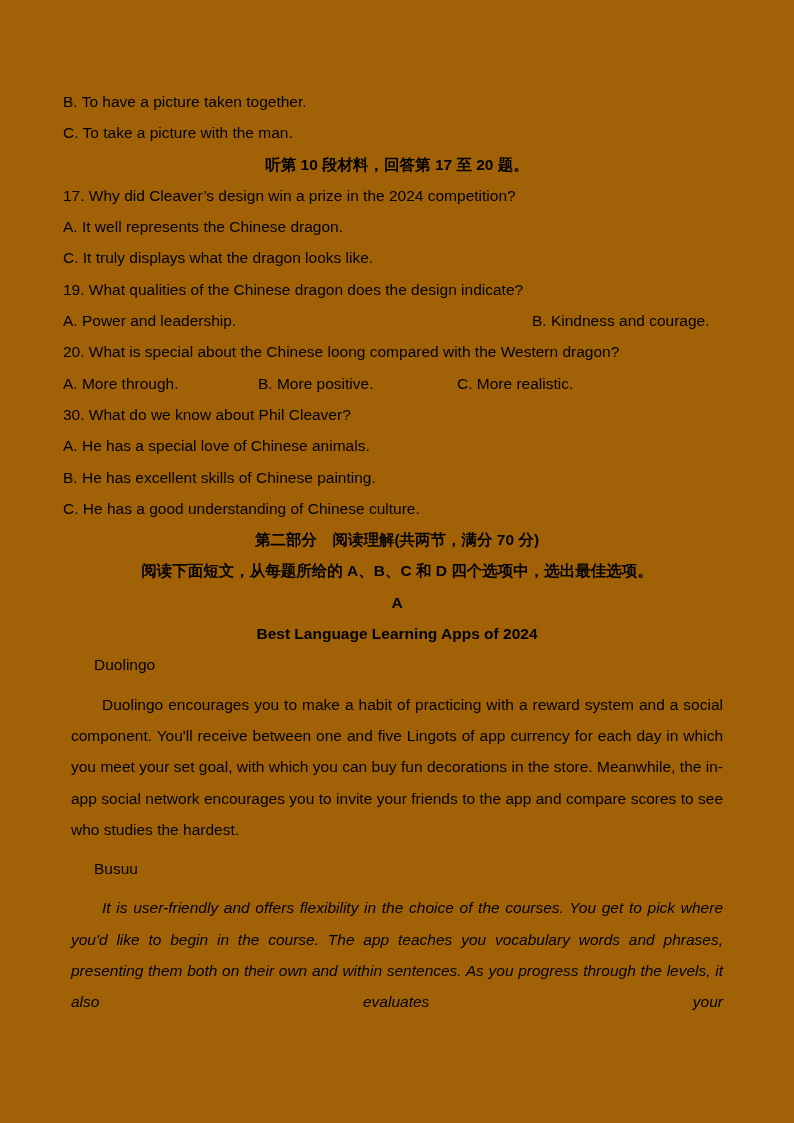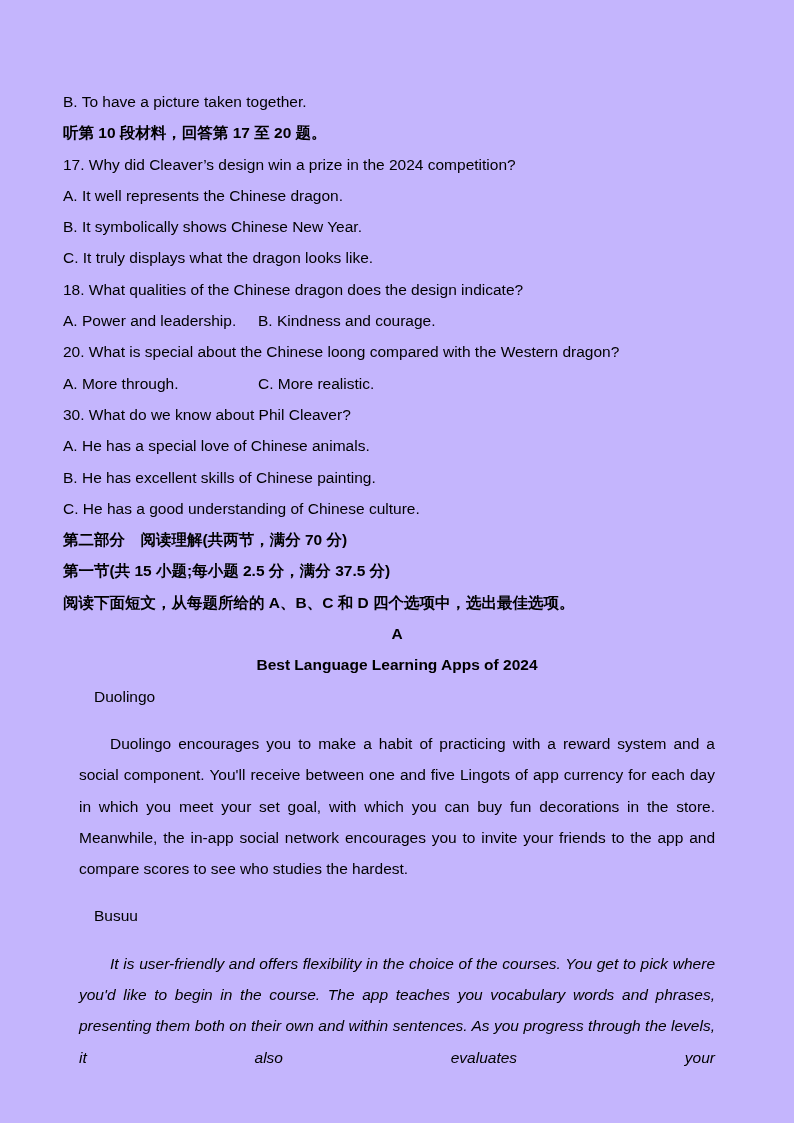--- a/index.html
+++ b/index.html
@@ -6,95 +6,97 @@
     margin: 0;
     padding: 0;
     background: #ffffff;
   }
   .page {
     position: relative;
     width: 794px;
     height: 1123px;
     box-sizing: border-box;
     padding: 86px 63px 0 63px;
-    background: #c4b5fd;
+    background: #a16207;
     color: #000000;
     font-family: "Liberation Sans", "DejaVu Sans", sans-serif;
     font-size: 15.5px;
     overflow: hidden;
   }
   .line {
     line-height: 31.3px;
     min-height: 31.3px;
   }
   .zh-bold {
     font-weight: bold;
+    text-align: center;
   }
   .center-line {
     text-align: center;
     font-weight: bold;
   }
   .opt-row {
     display: flex;
     line-height: 31.3px;
     min-height: 31.3px;
+    justify-content: space-between;
   }
   .opt-row .col-a { width: 195px; }
   .opt-row .col-b { width: 199px; }
   .opt-row .col-c { flex: 1; }
   .subhead {
     font-weight: normal;
     padding-left: 31px;
     line-height: 31.3px;
     min-height: 31.3px;
   }
   .para {
-    margin: 16px;
+    margin: 8px;
     text-align: justify;
     text-indent: 31px;
     line-height: 31.3px;
   }
   .para-cut {
     text-align-last: justify;
     font-style: italic;
   }
 </style>
 </head>
 <body>
 
 <div class="page">
 
   <div class="line">B. To have a picture taken together.</div>
+  <div class="line">C. To take a picture with the man.</div>
 
   <div class="line zh-bold">听第 10 段材料，回答第 17 至 20 题。</div>
 
   <div class="line">17. Why did Cleaver’s design win a prize in the 2024 competition?</div>
   <div class="line">A. It well represents the Chinese dragon.</div>
-  <div class="line">B. It symbolically shows Chinese New Year.</div>
   <div class="line">C. It truly displays what the dragon looks like.</div>
 
-  <div class="line">18. What qualities of the Chinese dragon does the design indicate?</div>
+  <div class="line">19. What qualities of the Chinese dragon does the design indicate?</div>
   <div class="opt-row">
     <span class="col-a">A. Power and leadership.</span>
     <span class="col-b">B. Kindness and courage.</span>
   </div>
 
   <div class="line">20. What is special about the Chinese loong compared with the Western dragon?</div>
   <div class="opt-row">
     <span class="col-a">A. More through.</span>
+    <span class="col-b">B. More positive.</span>
     <span class="col-c">C. More realistic.</span>
   </div>
 
   <div class="line">30. What do we know about Phil Cleaver?</div>
   <div class="line">A. He has a special love of Chinese animals.</div>
   <div class="line">B. He has excellent skills of Chinese painting.</div>
   <div class="line">C. He has a good understanding of Chinese culture.</div>
 
   <div class="line zh-bold">第二部分　阅读理解(共两节，满分 70 分)</div>
-  <div class="line zh-bold">第一节(共 15 小题;每小题 2.5 分，满分 37.5 分)</div>
   <div class="line zh-bold">阅读下面短文，从每题所给的 A、B、C 和 D 四个选项中，选出最佳选项。</div>
 
   <div class="line center-line">A</div>
   <div class="line center-line">Best Language Learning Apps of 2024</div>
 
   <div class="subhead">Duolingo</div>
   <p class="para">Duolingo encourages you to make a habit of practicing with a reward system and a social component. You'll receive between one and five Lingots of app currency for each day in which you meet your set goal, with which you can buy fun decorations in the store. Meanwhile, the in-app social network encourages you to invite your friends to the app and compare scores to see who studies the hardest.</p>
 
   <div class="subhead">Busuu</div>
   <p class="para para-cut">It is user-friendly and offers flexibility in the choice of the courses. You get to pick where you'd like to begin in the course. The app teaches you vocabulary words and phrases, presenting them both on their own and within sentences. As you progress through the levels, it also evaluates your</p>

